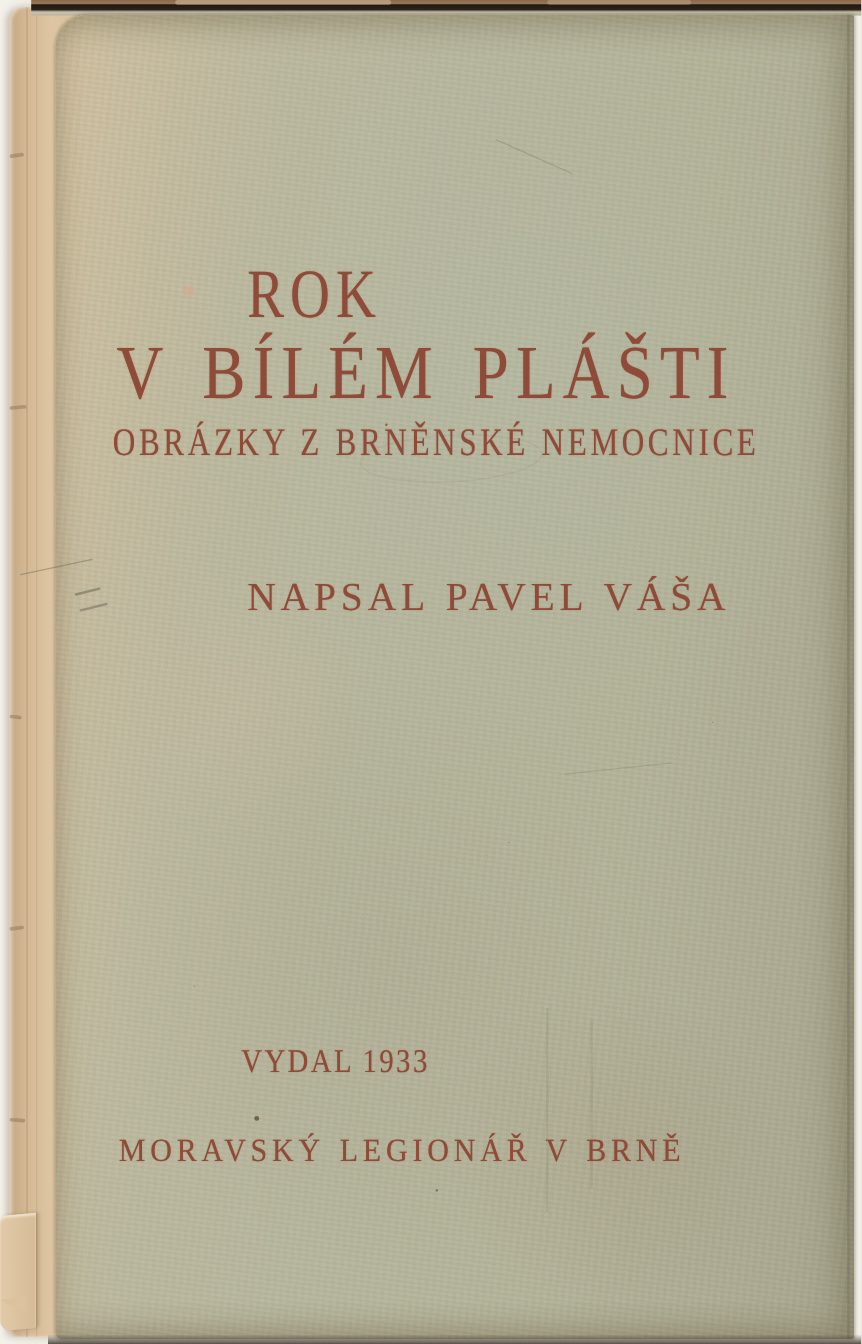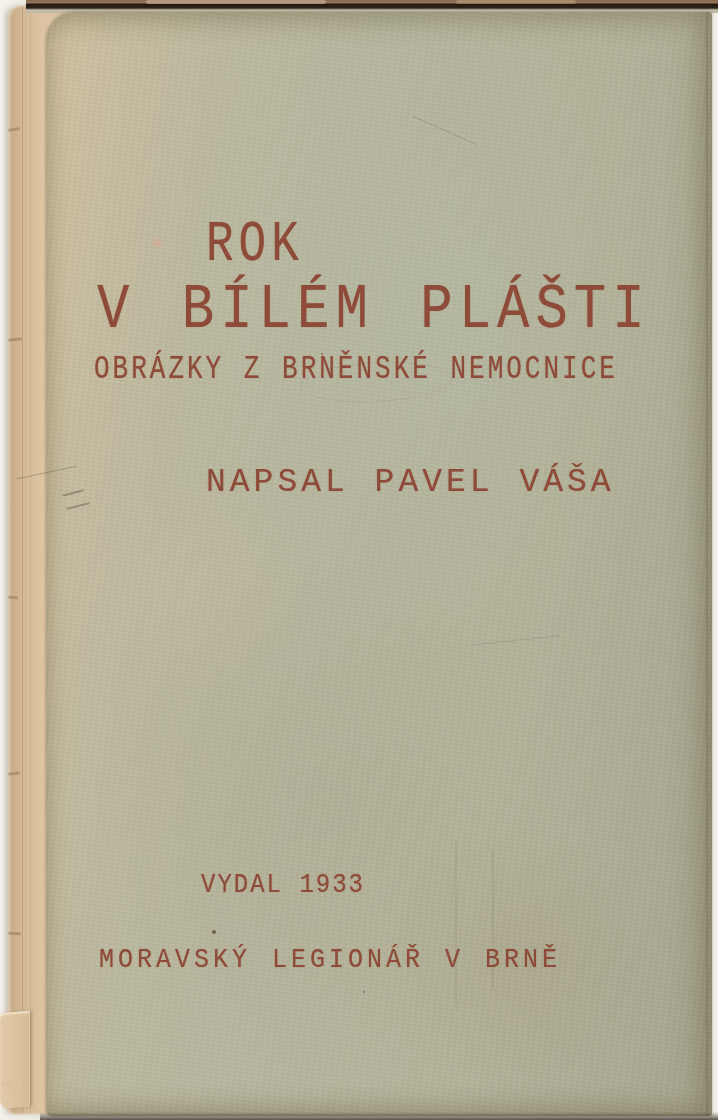--- a/index.html
+++ b/index.html
@@ -1,18 +1,18 @@
 <!DOCTYPE html>
 <html><head>
 <meta charset="utf-8">
 <style>
   html,body{margin:0;padding:0;background:#e9e6df;}
   .scan{
     position:relative;width:718px;height:1120px;overflow:hidden;
-    font-family:Liberation Mono, monospace;
+    font-family:Liberation Serif, serif;
     background:linear-gradient(to right,#f4f1eb 0,#efece5 30px,#f2efe9 100%);
   }
   
   .page-edge{
     position:absolute;left:8px;top:6px;width:76px;height:1108px;
     background:linear-gradient(to right,#c3a883 0,#d3b893 18%,#ddc5a3 45%,#d8bf9d 100%);
     border-radius:12px 0 0 5px;
     box-shadow:-3px 0 5px rgba(150,138,115,.45), inset 2px 0 3px rgba(255,250,240,.5);
   }
   .crease-v{position:absolute;top:0;width:1px;height:100%;}
@@ -85,21 +85,21 @@
   .ring{position:absolute;left:300px;top:362px;width:150px;height:38px;border-radius:50%;
     border:1px solid rgba(120,110,80,.12);transform:rotate(-3deg);}
   
   .ink{
     position:absolute;white-space:nowrap;line-height:1;color:#8d4634;opacity:.95;
     text-shadow:0 0 1px rgba(141,70,52,.55);transform-origin:left bottom;
   }
   .l1{left:206px;top:228px;font-size:46px;letter-spacing:5px;transform:scaleY(1.25);}
   .l2{left:97px;top:288px;font-size:54px;letter-spacing:6px;word-spacing:8px;transform:scaleY(1.18);}
   .l3{left:94px;top:359px;font-size:26px;letter-spacing:3px;word-spacing:1px;transform:scaleY(1.25);}
-  .l4{left:206px;top:466px;font-size:33px;letter-spacing:4px;word-spacing:2px;}
+  .l4{left:206px;top:482px;font-size:33px;letter-spacing:4px;word-spacing:2px;}
   .l5{left:201px;top:875px;font-size:24px;letter-spacing:2px;transform:scaleY(1.15);}
   .l6{left:99px;top:948px;font-size:25px;letter-spacing:4px;word-spacing:2px;transform:scaleY(1.08);}
 </style>
 </head>
 <body>
 
 <div class="scan">
 
   <div class="page-edge">
     <div class="crease-v a"></div>

